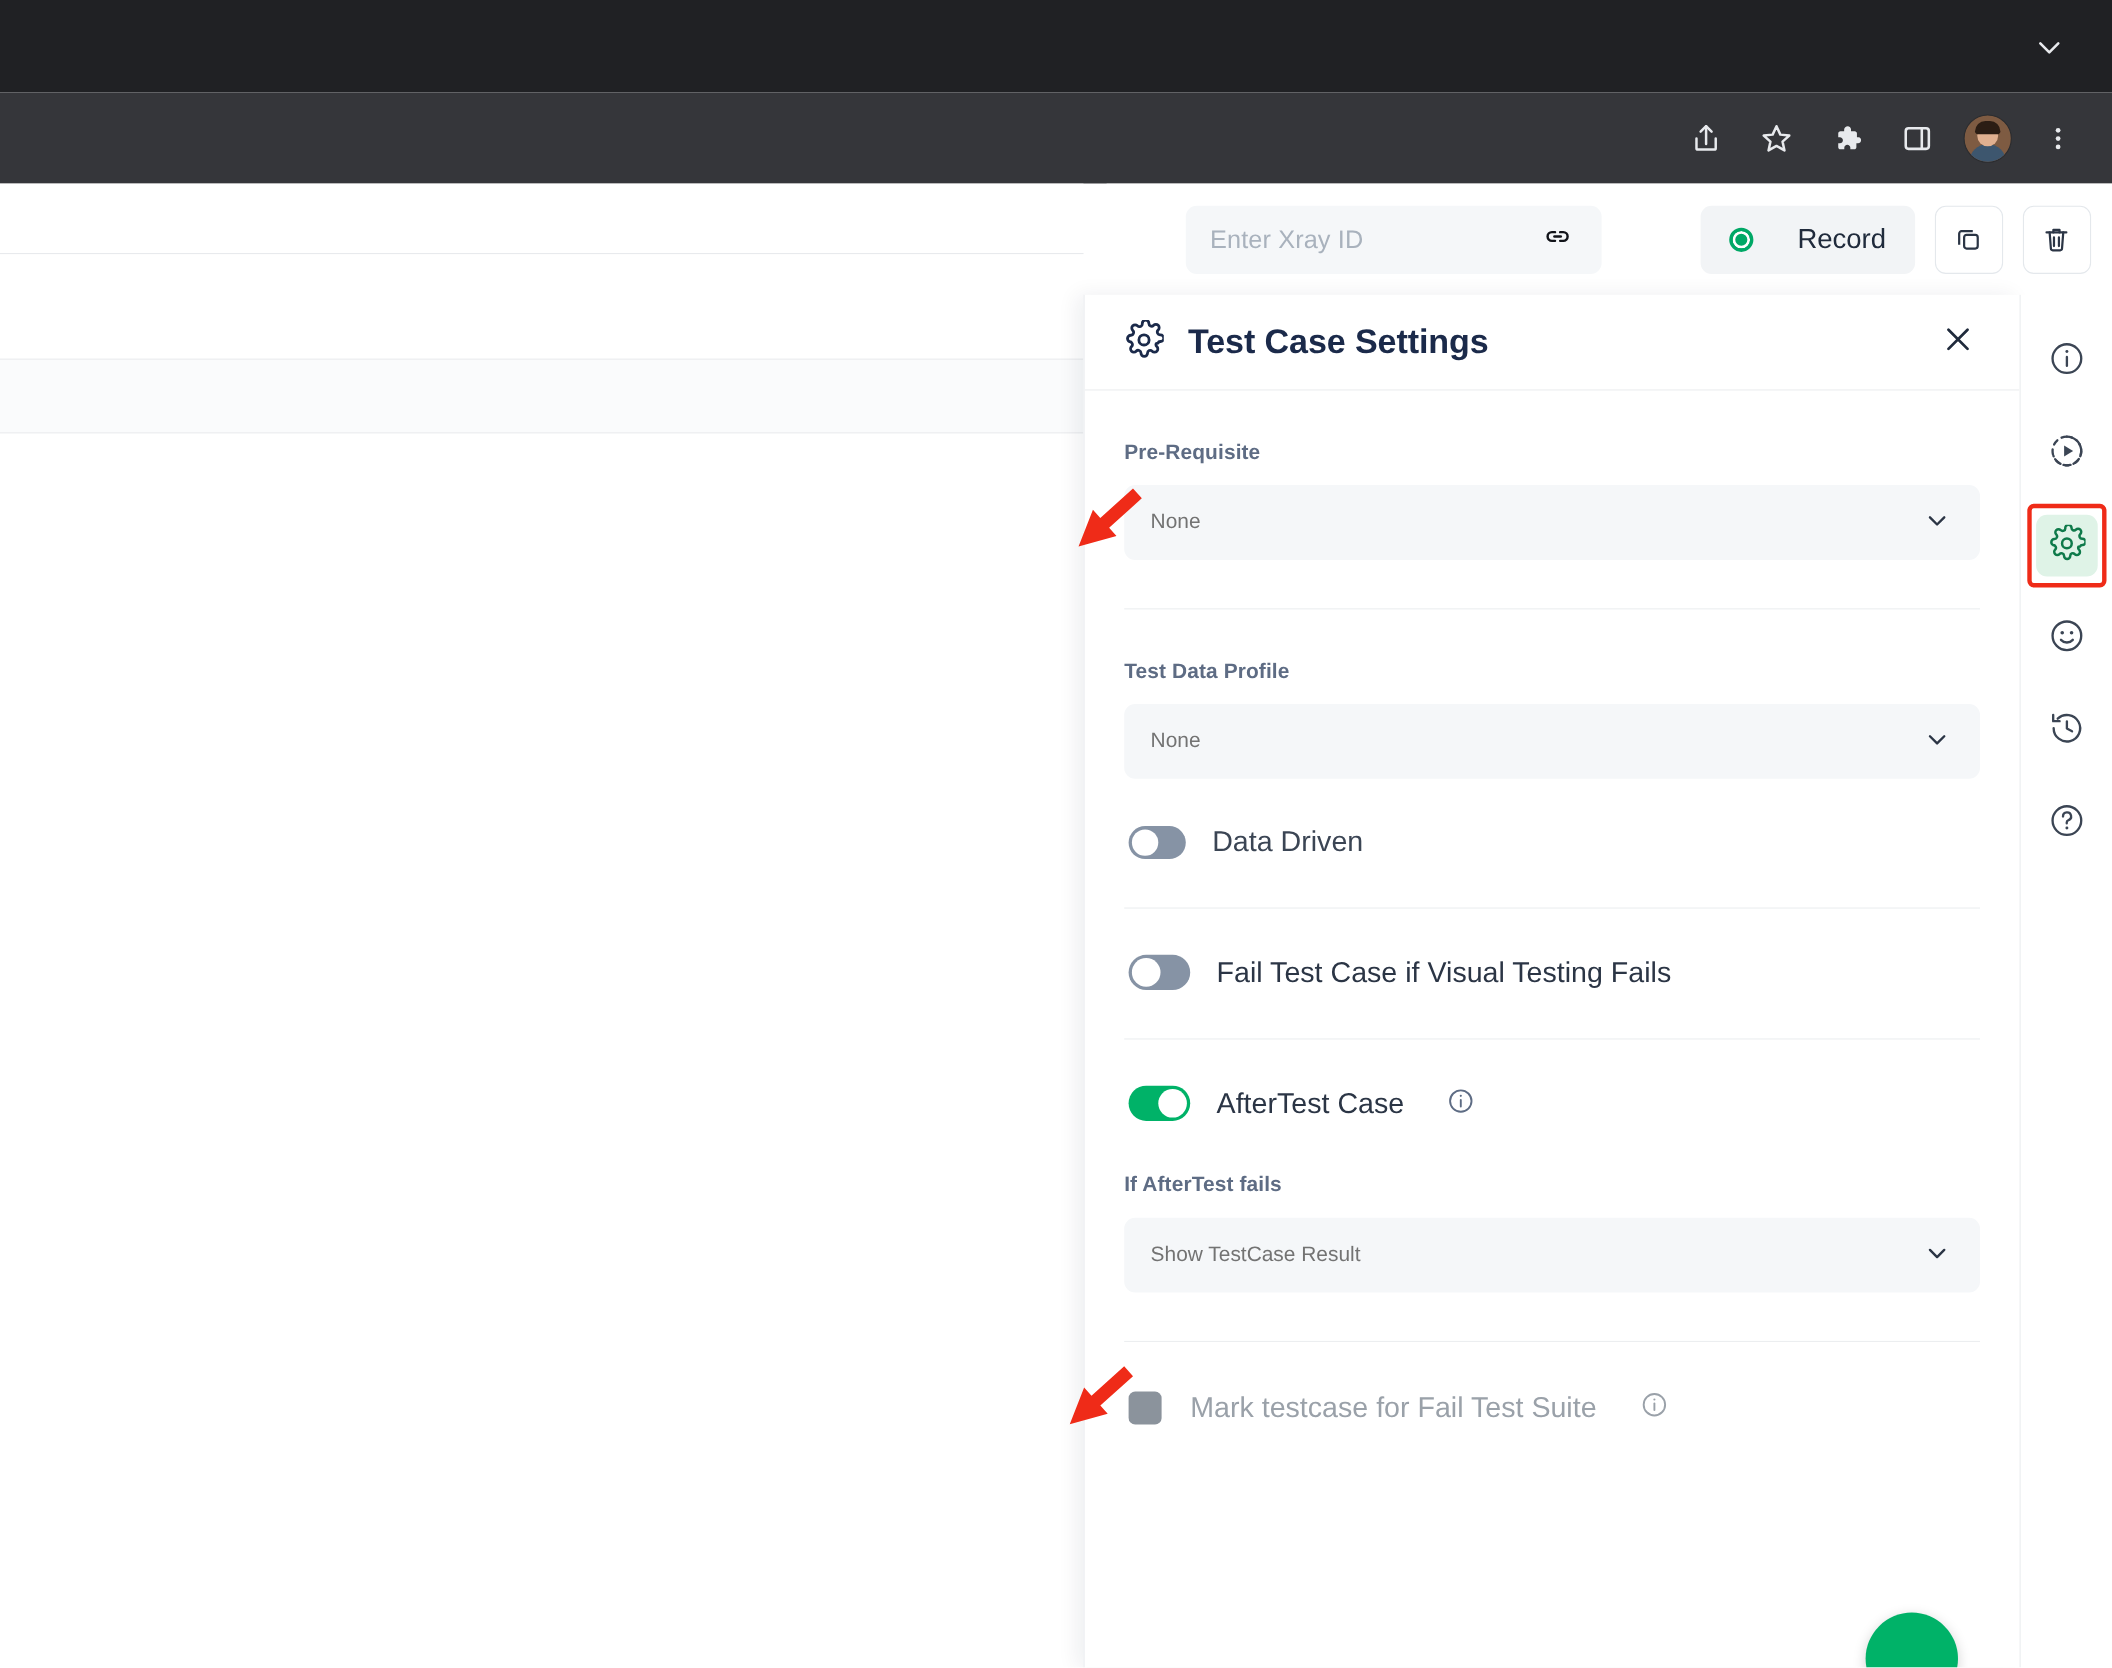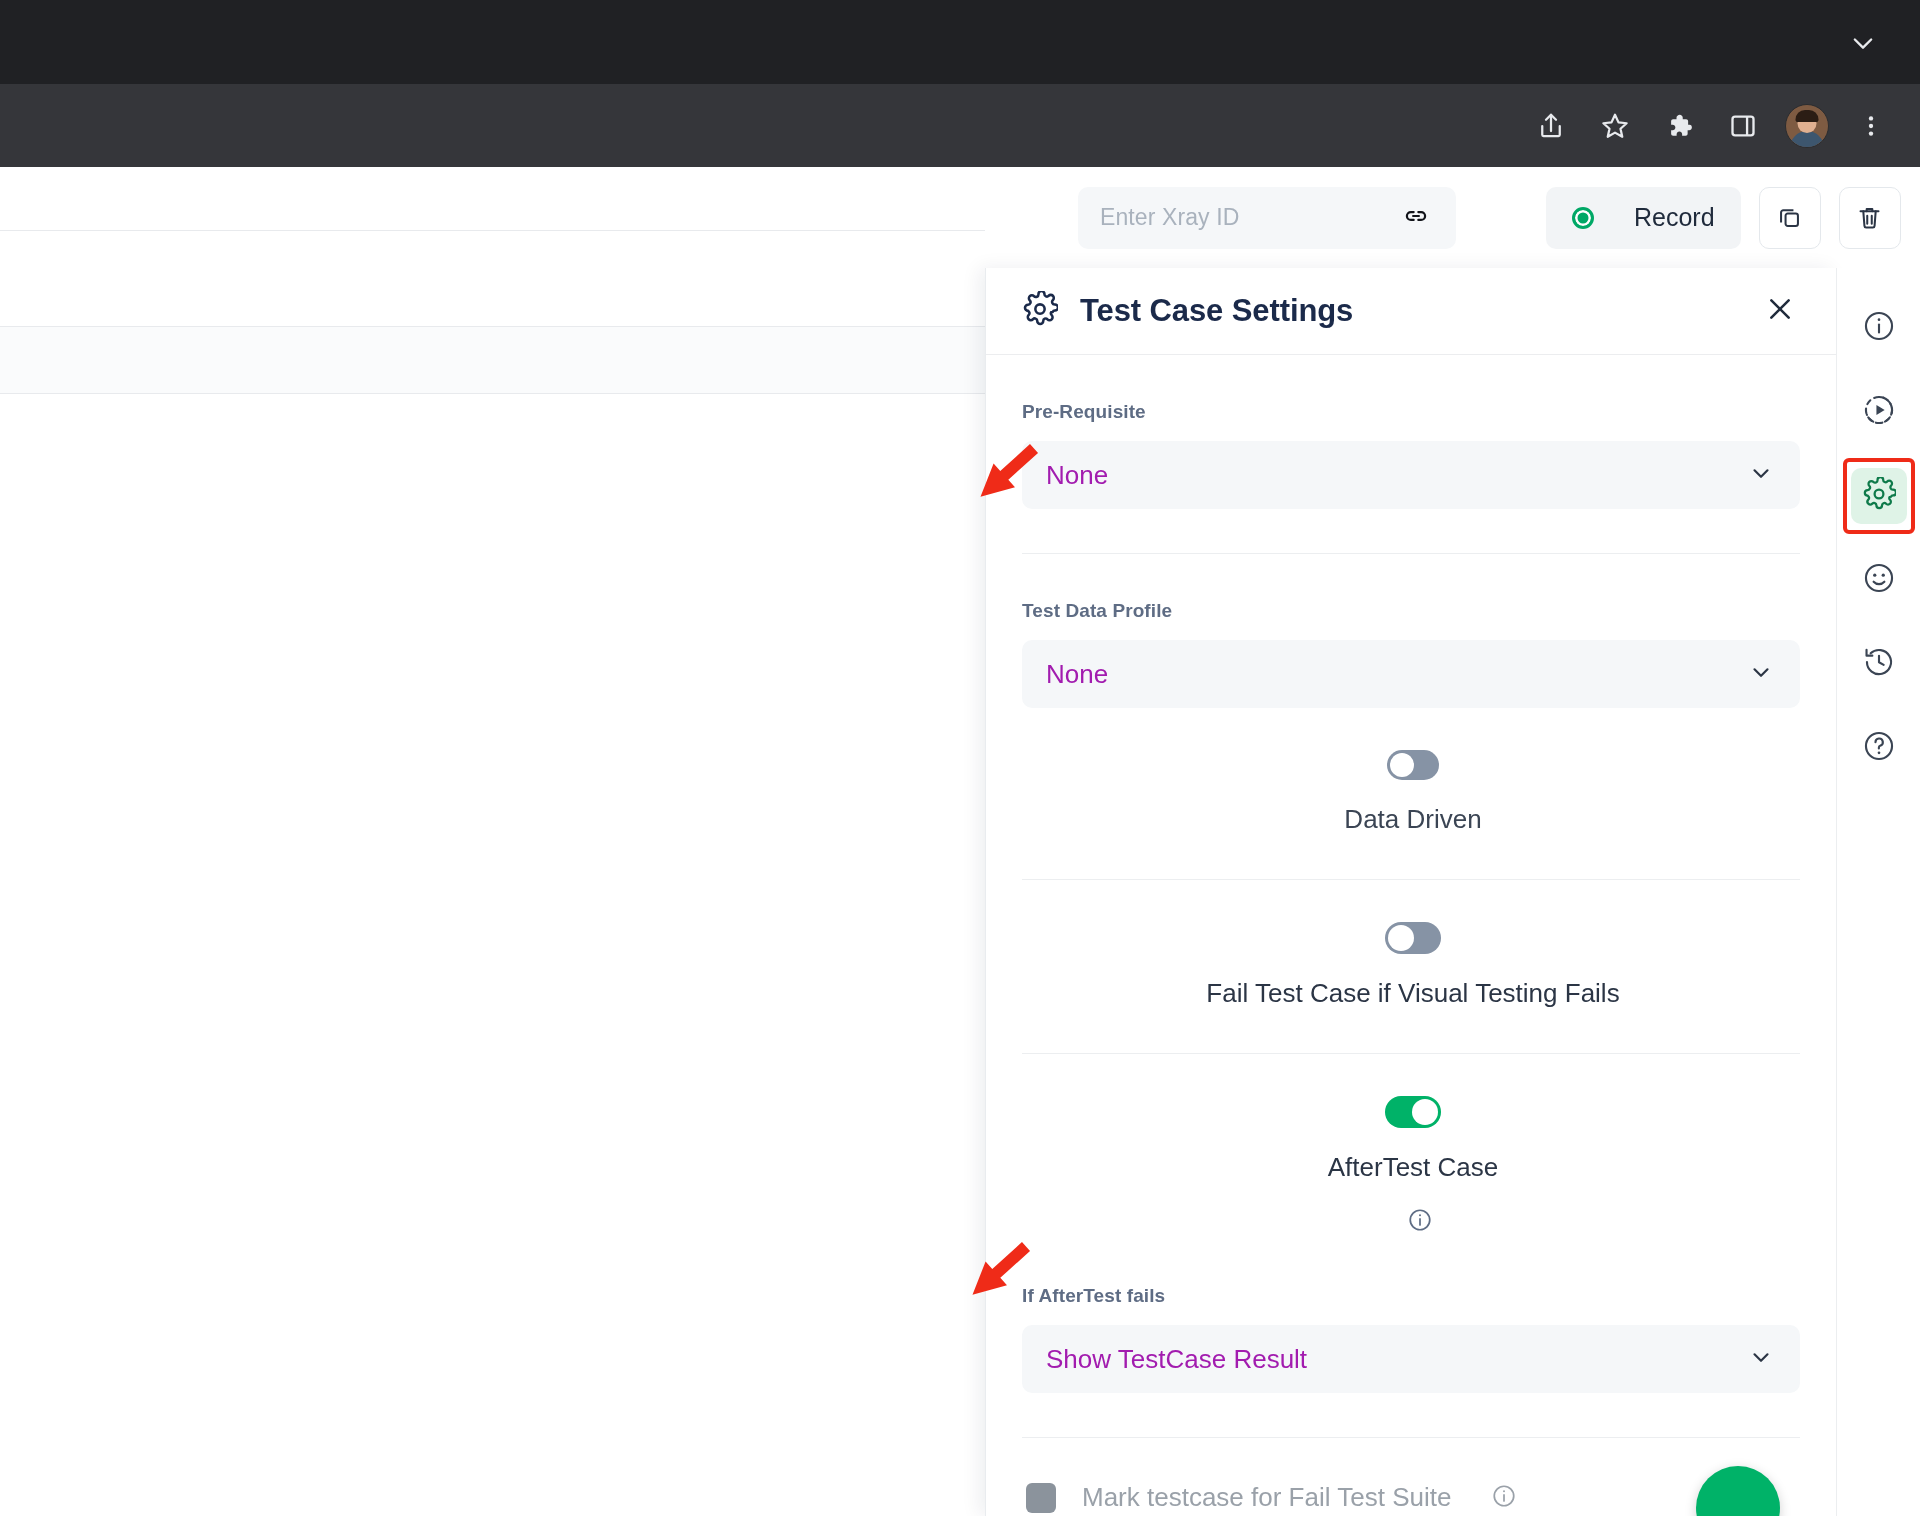--- a/index.html
+++ b/index.html
@@ -113,24 +113,24 @@
 
   .field-label {
     font-size: 19px; color:#5e6c84; font-weight:bold; letter-spacing:0.1px;
     margin-top: 46px; margin-bottom: 18px;
   }
   .select {
     height: 68px; background:#f5f7f9; border-radius:10px;
     display:flex; align-items:center; justify-content:space-between;
     padding: 0 26px 0 24px;
   }
-  .select .val { font-size:26px; color:#a21caf; }
+  .select .val { font-size:19px; color:#737373; }
   .divider { height:1px; background:#eceef0; margin: 44px 0 0 0; }
 
-  .switch-row { display:flex; align-items:center; gap: 24px; padding: 42px 0 0 4px; flex-direction: column; }
+  .switch-row { display:flex; align-items:center; gap: 24px; padding: 42px 0 0 4px; }
   .switch {
     width: 52px; height: 30px; border-radius: 15px; background:#8693a5;
     position:relative; flex:0 0 auto;
   }
   .switch .knob {
     position:absolute; left:3px; top:3px; width:24px; height:24px;
     border-radius:50%; background:#ffffff;
   }
   .switch.on { background:#00b268; }
   .switch.on .knob { left:auto; right:3px; }

